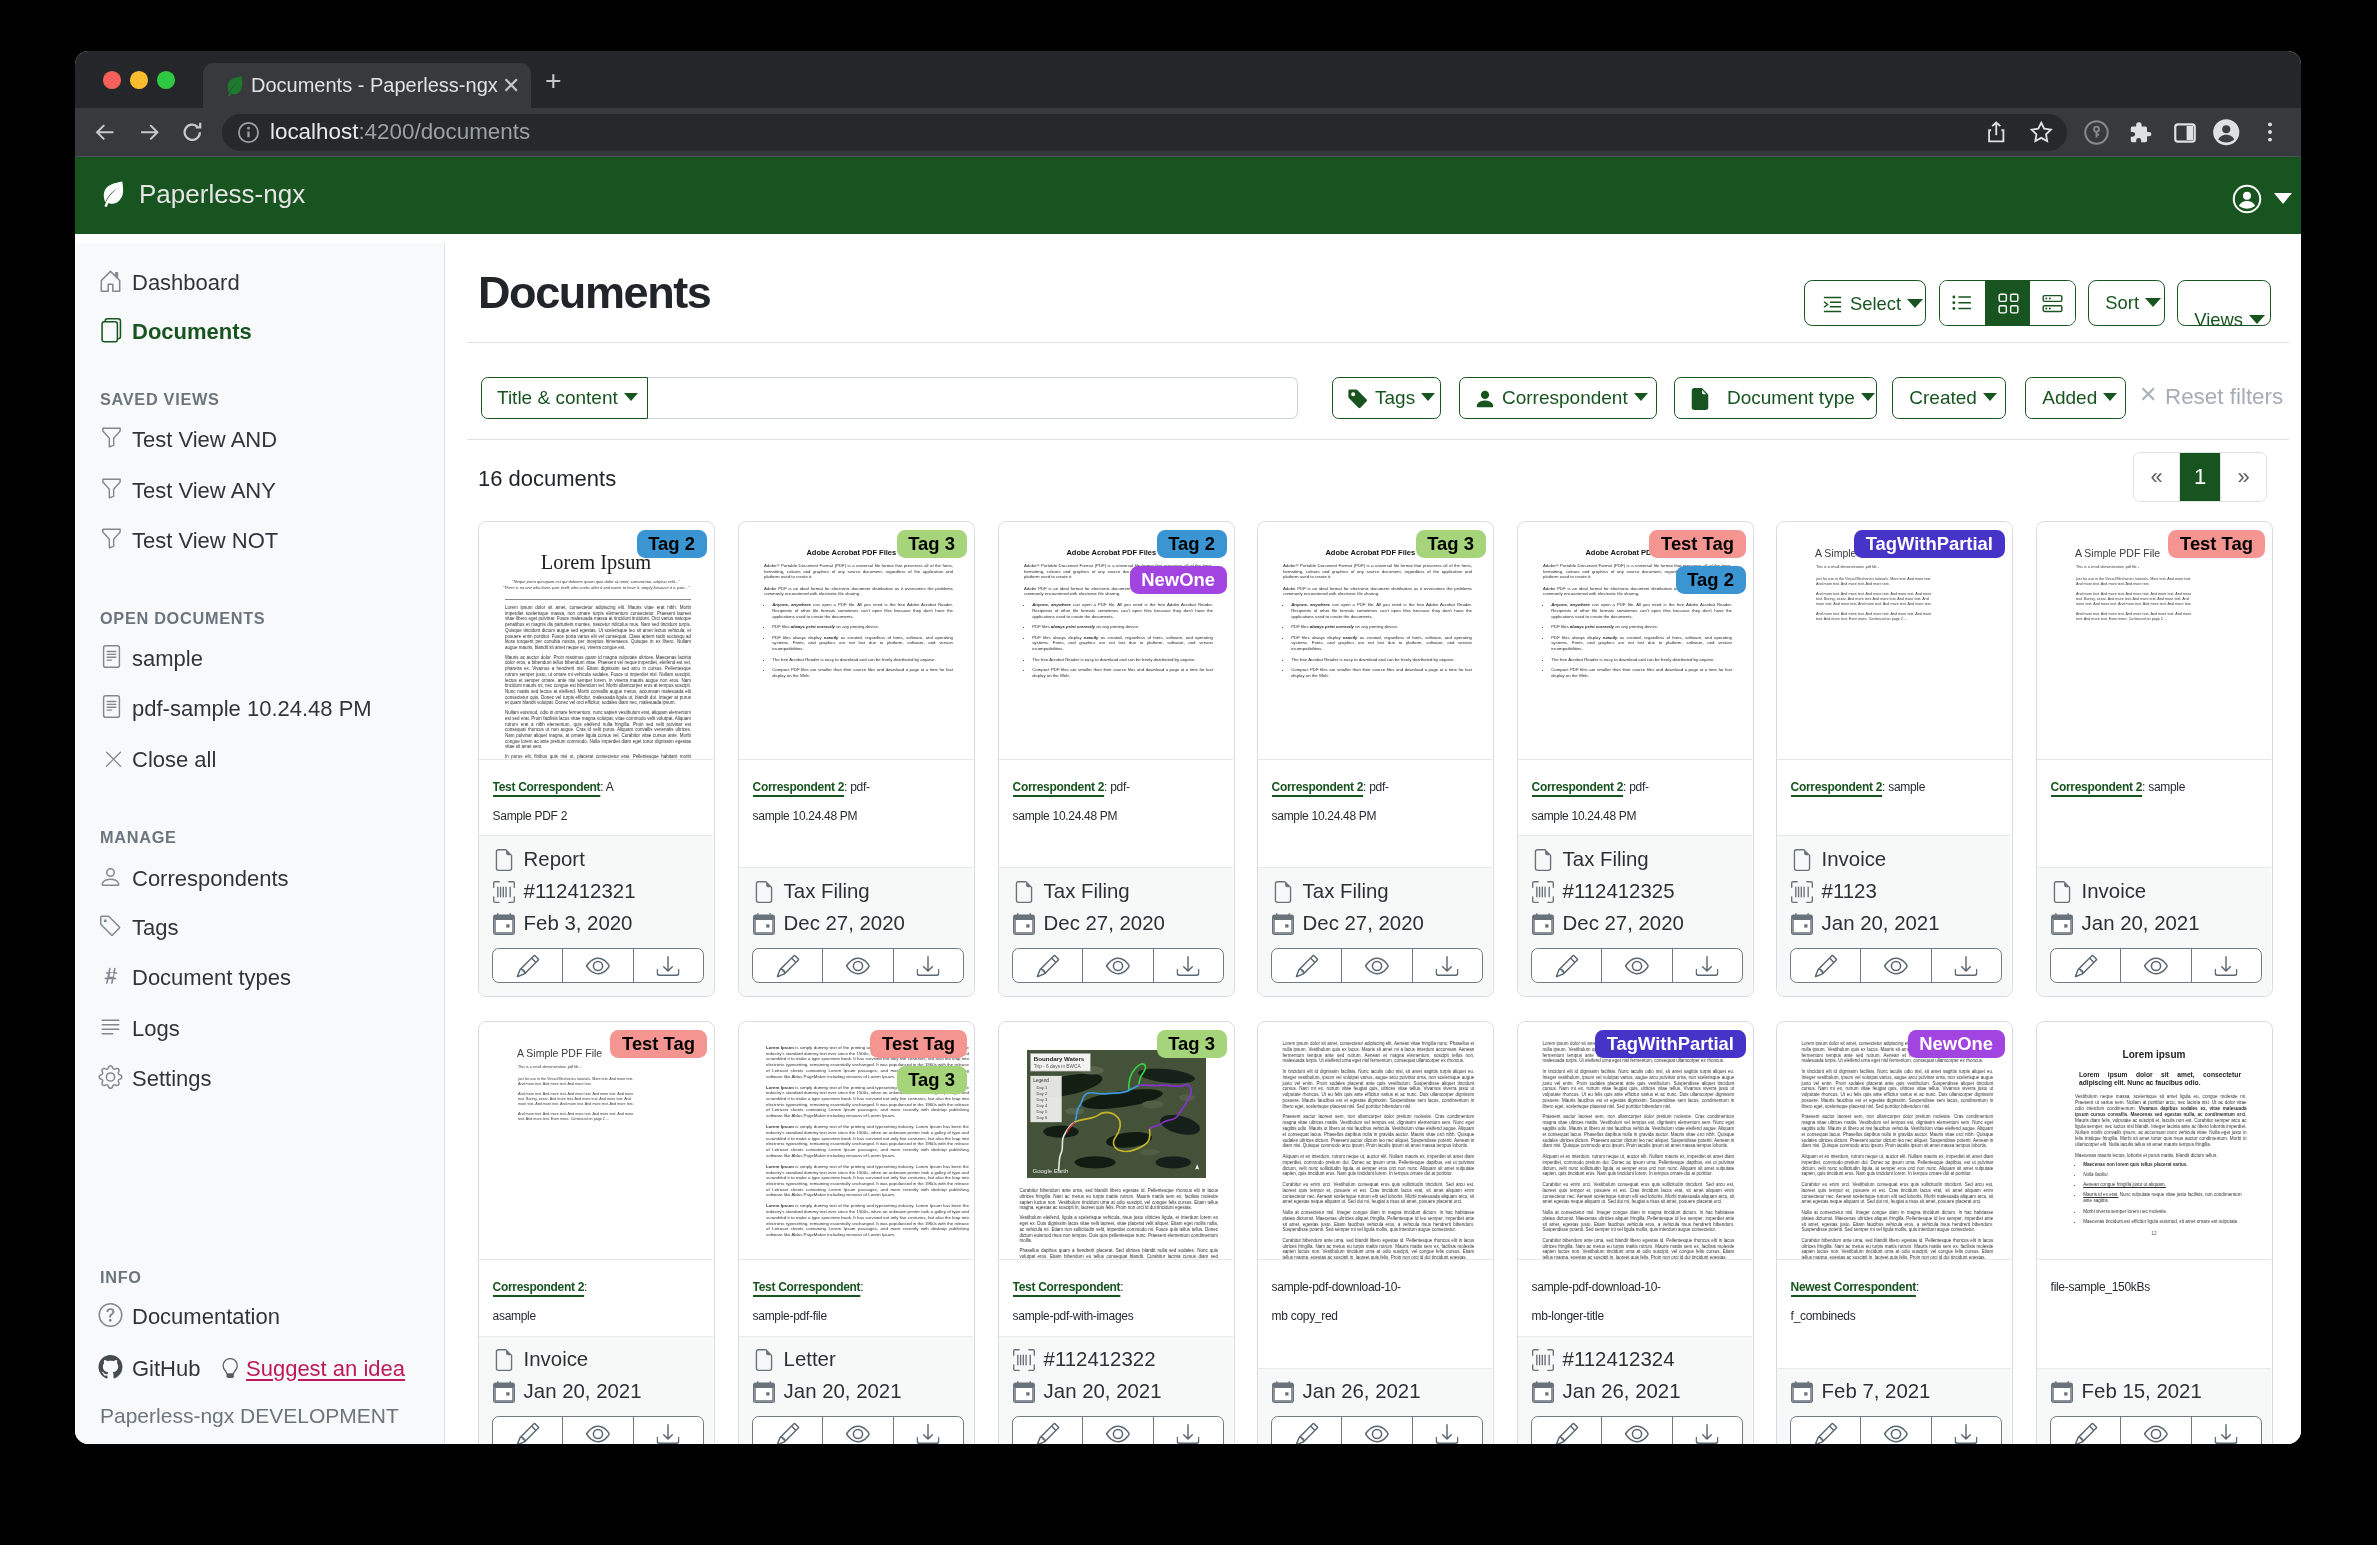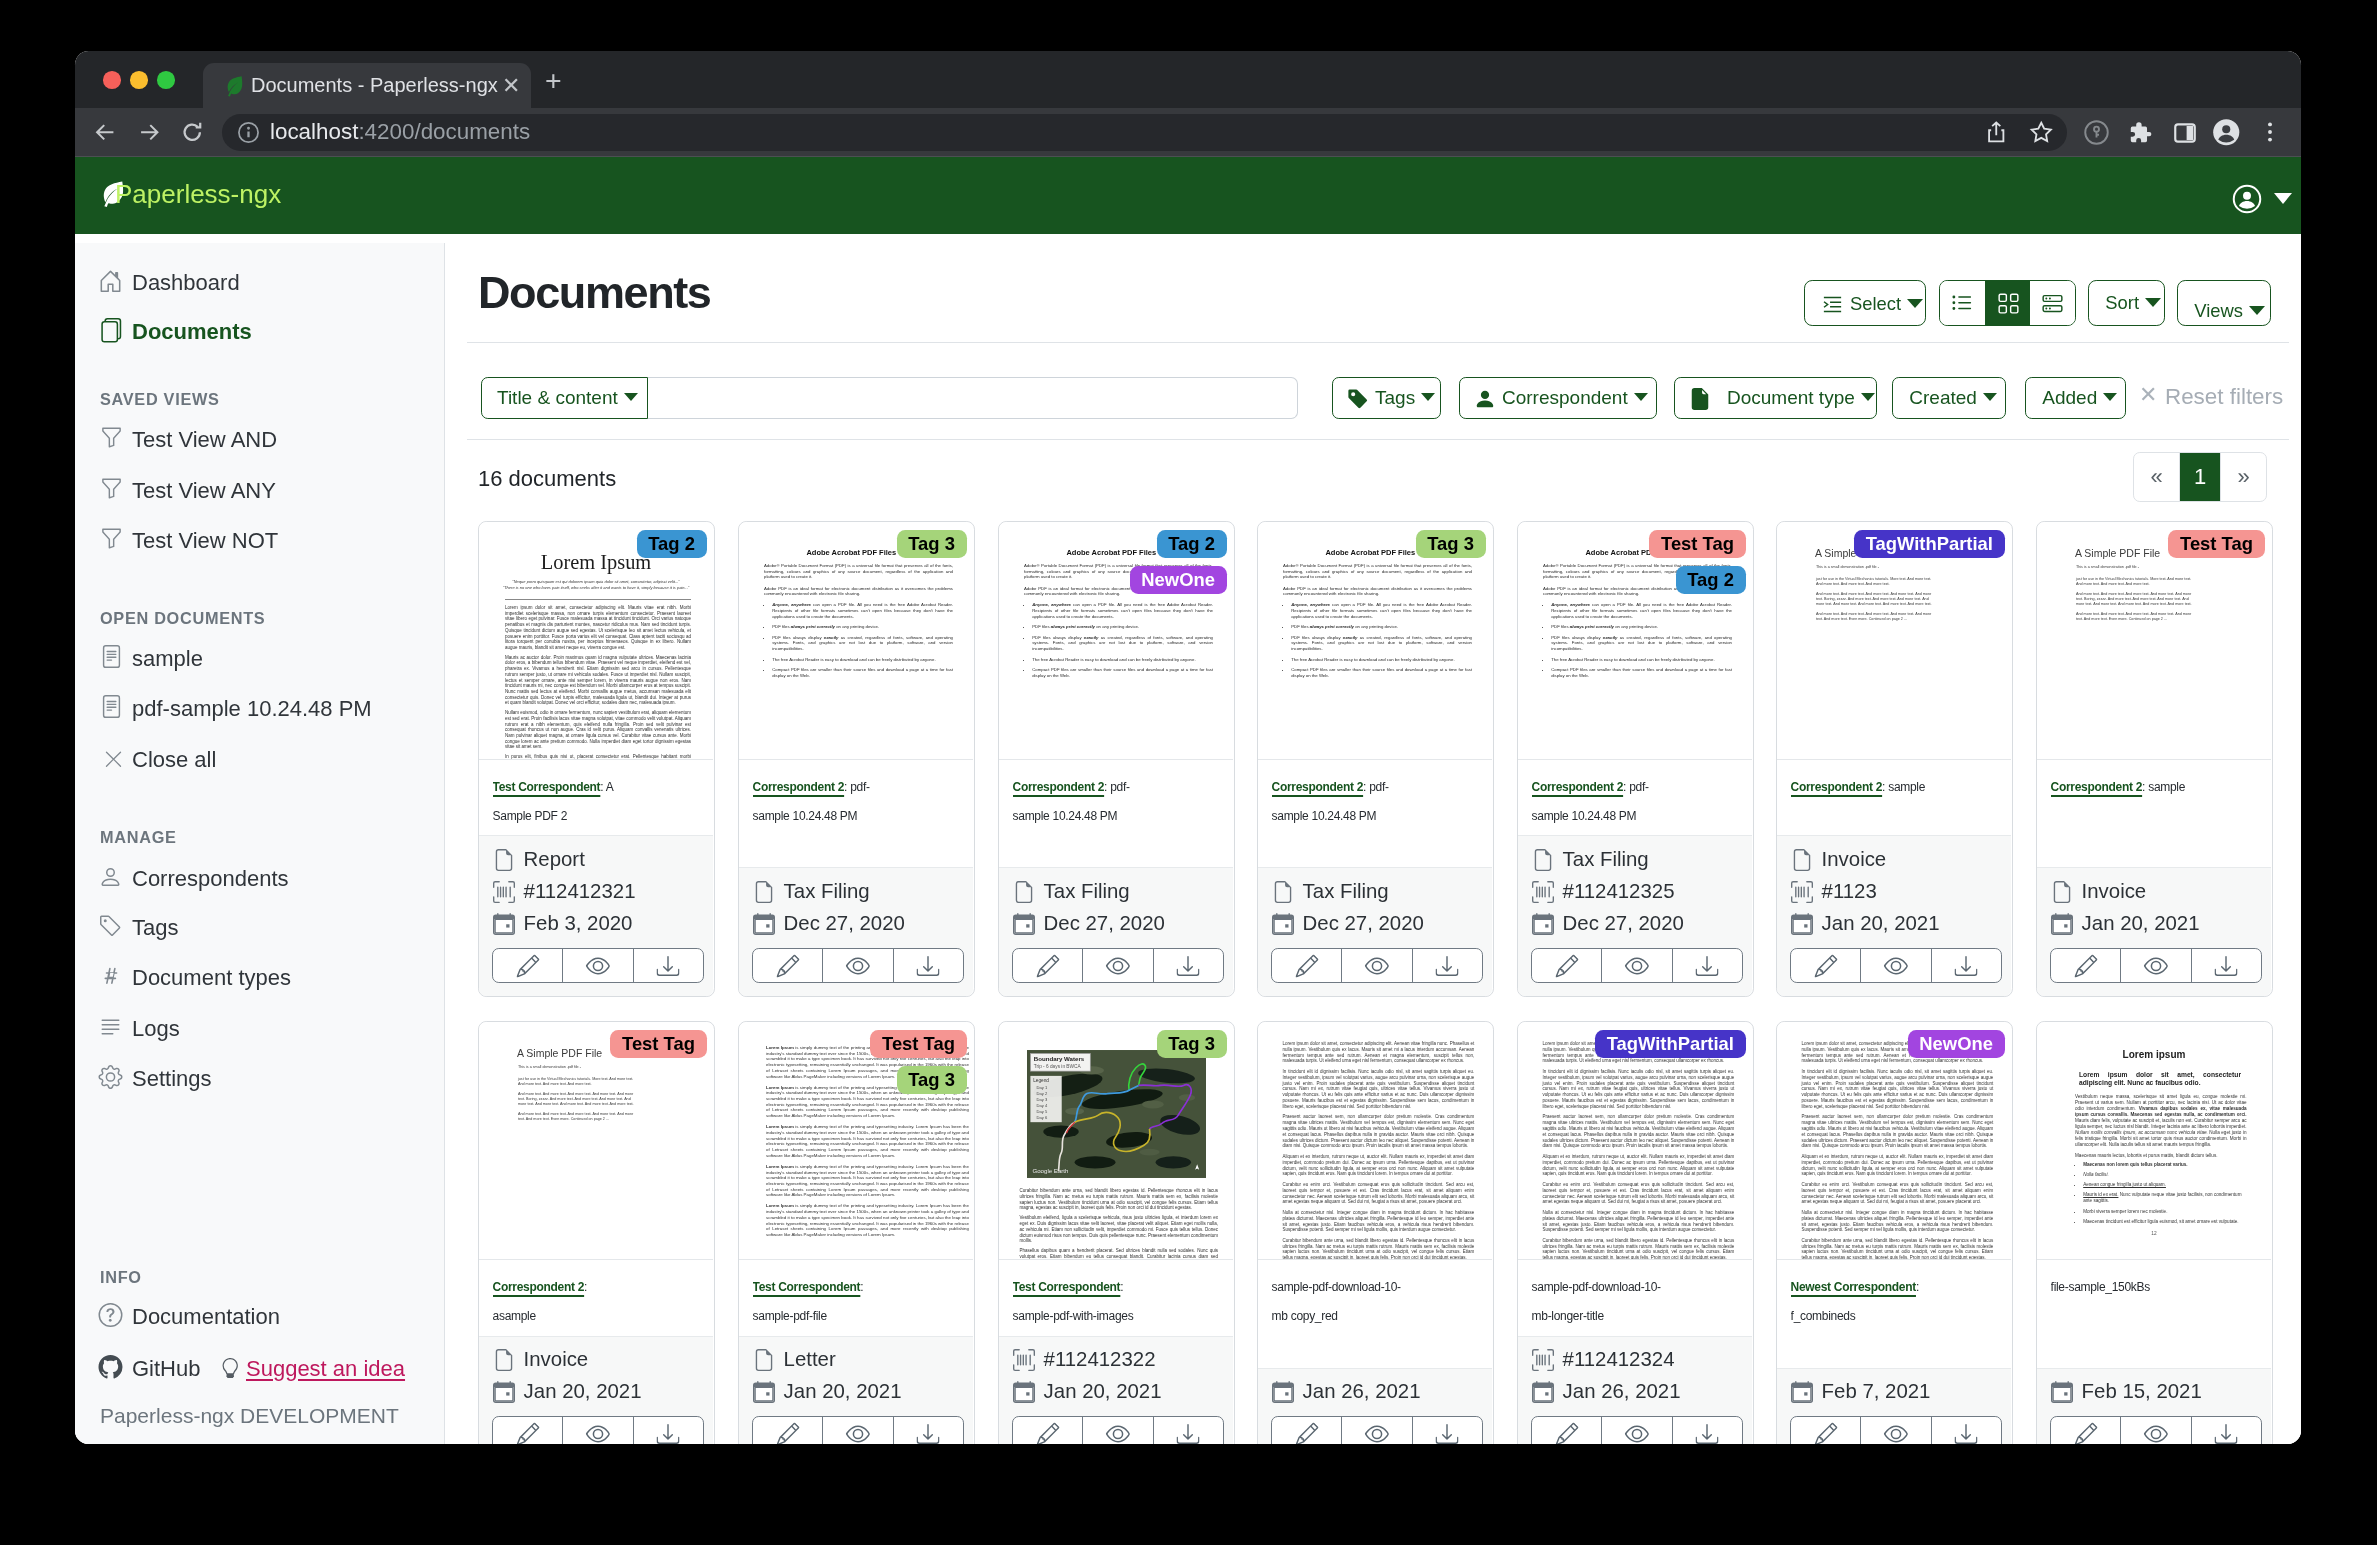--- a/index.html
+++ b/index.html
@@ -12,21 +12,21 @@
 #tabtitle { position:absolute; left:48px; top:11px; font-size:20px; color:#dfe1e5; white-space:nowrap; }
 #tabx { position:absolute; left:299px; top:10.2px; font-size:22px; color:#c3c6ca; }
 #newtab { position:absolute; left:470px; top:15px; font-size:28.5px; font-weight:400; color:#c3c6ca; line-height:28.5px; }
 #toolbar { position:absolute; left:0; top:57px; width:100%; height:49px; background:#37393d; border-bottom:1.4px solid #4c4f53; }
 #pill { position:absolute; left:147px; top:6.1px; width:1845px; height:37px; border-radius:18.4px; background:#26282c; }
 #url { position:absolute; left:48px; top:5.4px; font-size:22.4px; color:#e8eaed; white-space:nowrap; }
 #url .dim { color:#9aa0a6; }
 .tbico { position:absolute; top:0; }
 
 #appheader { position:absolute; left:0; top:106px; width:100%; height:77px; background:#17541f; }
-#brand { position:absolute; left:40px; top:22px; color:#bef264; font-size:26px; line-height:31px; }
+#brand { position:absolute; left:64px; top:22px; color:#e5e5e5; font-size:26px; line-height:31px; }
 #search { position:absolute; left:407px; top:18.4px; width:699px; height:41px; border:1.4px solid #5e8263; border-radius:5.4px; background:#134219; }
 #search span { position:absolute; left:50px; top:7.5px; font-size:22px; color:#a9bcac; }
 
 #page { position:absolute; left:0; top:184px; width:100%; height:1210px; background:#fff;margin-top:8px; }
 #sidebar { position:absolute; left:0; top:0; width:370px; height:100%; background:#f8f9fa; border-right:1.4px solid #dee2e6; }
 .sbitem { position:absolute; left:0; width:100%; height:33px; font-size:22px; color:#30353a; }
 .sbitem .ico { position:absolute; left:23px; top:1.4px; width:27px; }
 .sbitem .txt { position:absolute; left:57px; top:2px; white-space:nowrap; }
 .sbhead { position:absolute; left:25px; font-size:16.3px; font-weight:bold; color:#6c757d; letter-spacing:0.7px; white-space:nowrap; }
 .sbgreen { color:#17541f; font-weight:bold; }
@@ -293,21 +293,21 @@
         <div style="flex:1;position:relative;background:#fff;">
           <svg style="position:absolute;left:11px;top:11px" width="23" height="23" viewBox="0 0 16 16" fill="#17541f">
               <path d="M2.5 2A1.5 1.5 0 0 0 1 3.5v2A1.5 1.5 0 0 0 2.5 7h11A1.5 1.5 0 0 0 15 5.5v-2A1.5 1.5 0 0 0 13.5 2zM2 3.5a.5.5 0 0 1 .5-.5h11a.5.5 0 0 1 .5.5v2a.5.5 0 0 1-.5.5h-11a.5.5 0 0 1-.5-.5zM2.5 9A1.5 1.5 0 0 0 1 10.5v2A1.5 1.5 0 0 0 2.5 14h11a1.5 1.5 0 0 0 1.5-1.5v-2A1.5 1.5 0 0 0 13.5 9zm-.5 1.5a.5.5 0 0 1 .5-.5h11a.5.5 0 0 1 .5.5v2a.5.5 0 0 1-.5.5h-11a.5.5 0 0 1-.5-.5zM3 4.5a.7.7 0 1 1 1.4 0A.7.7 0 0 1 3 4.5m2.5 0a.7.7 0 1 1 1.4 0 .7.7 0 0 1-1.4 0M3 11.5a.7.7 0 1 1 1.4 0 .7.7 0 0 1-1.4 0m2.5 0a.7.7 0 1 1 1.4 0 .7.7 0 0 1-1.4 0"></path>
             </svg>
         </div>
       </div>
       <div class="gbtn" style="left:1641px;top:37px;width:77px;">
           <span class="lbl" style="left:16.3px;top:11px;">Sort<span class="caret"></span></span>
         </div>
       <div class="gbtn" style="left:1730px;top:37px;width:94px;">
-          <span class="lbl" style="left:16.3px;top:19px;">Views<span class="caret"></span></span>
+          <span class="lbl" style="left:16.3px;top:28px;">Views<span class="caret"></span></span>
         </div>
       <div class="divider" style="top:99px;"></div>
       <div class="fbtn" style="left:34px;top:134px;width:167px;border-radius:6.8px 0 0 6.8px;">
           <span style="position:absolute;left:15px;top:8.8px;white-space:nowrap;">Title &amp; content<span class="caret" style="border-left-width:7.5px;border-right-width:7.5px;border-top-width:8.8px;"></span></span>
         </div>
       <div id="finput" style="left:201px;top:134px;width:650px;"></div>
       <div class="fbtn" style="left:885px;top:134px;width:109px;">
         <svg style="position:absolute;left:13.6px;top:10.2px" width="22" height="22" viewBox="0 0 16 16" fill="#17541f">
             <path d="M2 1a1 1 0 0 0-1 1v4.586a1 1 0 0 0 .293.707l7 7a1 1 0 0 0 1.414 0l4.586-4.586a1 1 0 0 0 0-1.414l-7-7A1 1 0 0 0 6.586 1zm4 3.5a1.5 1.5 0 1 1-3 0 1.5 1.5 0 0 1 3 0z"></path>
           </svg>

